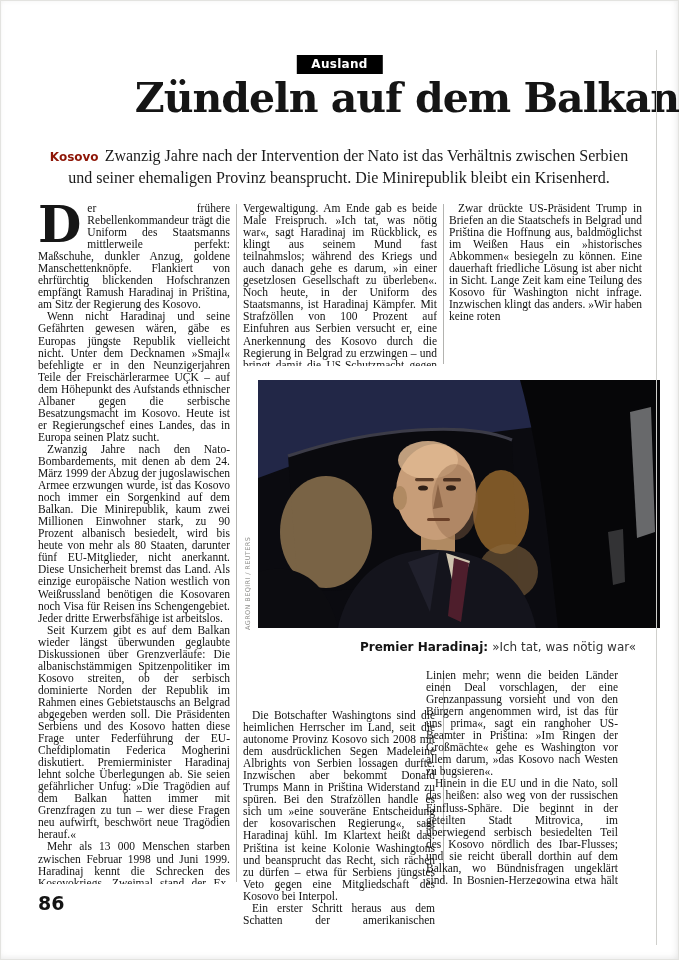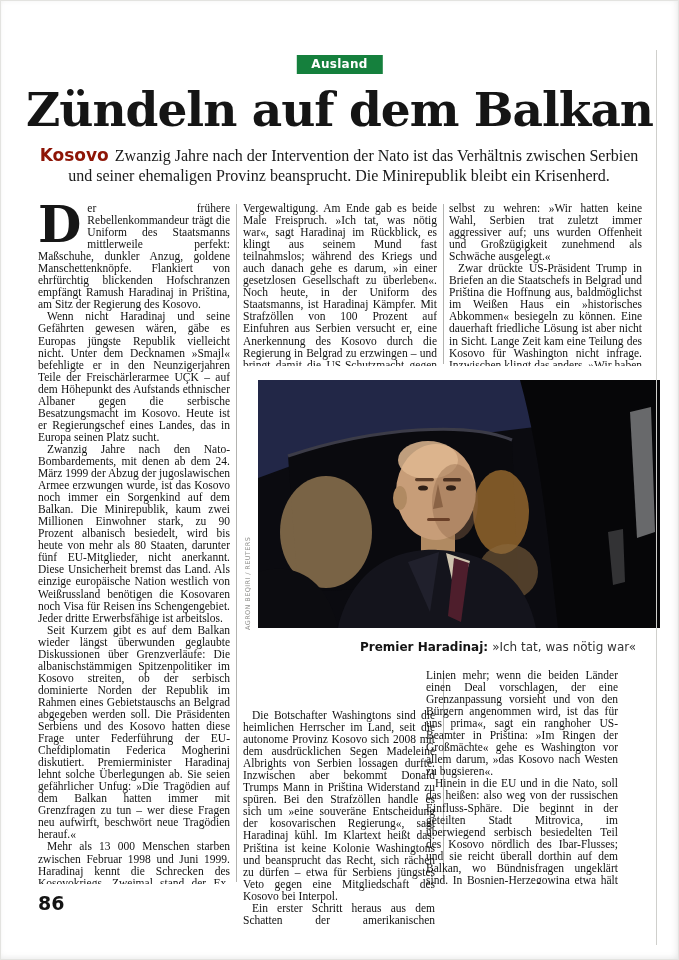--- a/index.html
+++ b/index.html
@@ -2,25 +2,25 @@
 <html lang="de"><head>
 <meta charset="utf-8">
 <style>
   html,body{margin:0;padding:0;background:#d8d8d5;}
   .page{position:relative;width:679px;height:960px;background:#ffffff;overflow:hidden;
         box-shadow:inset 0 0 0 1px #e3e3e0, inset -3px 0 6px rgba(0,0,0,.06), inset 0 -3px 6px rgba(0,0,0,.05);
         font-family:"Liberation Serif", serif;color:#111;}
   .badge{position:absolute;top:55px;left:50%;transform:translateX(-50%);
          font-family:"DejaVu Sans", sans-serif;font-weight:bold;font-size:12px;
          color:#fff;padding:2px 15px 3px;letter-spacing:.3px;}
-  .title{position:absolute;top:82px;left:0;width:100%;margin:0;text-align:center;
-         font-family:"DejaVu Serif", serif;font-weight:700;font-size:47px;letter-spacing:-1px;color:#151515;}
+  .title{position:absolute;top:74px;left:0;width:100%;margin:0;text-align:right;
+         font-family:"DejaVu Serif", serif;font-weight:700;font-size:41px;letter-spacing:-1px;color:#151515;}
   .deck{position:absolute;top:146px;left:39px;width:600px;text-align:center;
         font-size:16px;line-height:19.5px;color:#1a1a1a;}
-  .kicker{font-family:"DejaVu Sans", sans-serif;font-weight:bold;font-size:17px;margin-right:6px;}
+  .kicker{font-family:"DejaVu Sans", sans-serif;font-weight:bold;font-size:12px;margin-right:6px;}
   .col{position:absolute;overflow:hidden;text-align:justify;font-size:11.5px;line-height:12.05px;}
   .col p{margin:0;}
   .col p.ind{text-indent:9px;}
   .col1{left:38px;top:202px;width:192px;height:682px;}
   .col2top{left:243px;top:202px;width:194px;height:164px;}
   .col3top{left:449px;top:202px;width:193px;height:164px;}
   .col2bot{left:243px;top:669px;width:192px;height:215px;margin-top:40px;}
   .col3bot{left:426px;top:669px;width:192px;height:215px;}
   .dropcap{float:left;font-family:"DejaVu Serif", serif;font-weight:700;font-size:50px;line-height:42px;
            padding:2px 6px 0 0;color:#161616;}
@@ -38,42 +38,41 @@
   .cap-b{font-weight:bold;color:#141414;margin-right:4px;}
   .pageno{position:absolute;left:38px;top:892px;font-family:"DejaVu Sans", sans-serif;
           font-weight:bold;font-size:19px;color:#141414;}
   .page-edge{position:absolute;left:656px;top:50px;height:895px;width:1px;background:#cfcfcc;}
 </style>
 </head>
 <body>
 
 <div class="page">
 
-  <div class="badge" style="background: #15803d;">Ausland</div>
+  <div class="badge" style="background: #000000;">Ausland</div>
 
   <h1 class="title">Zündeln auf dem Balkan</h1>
 
   <div class="deck">
     <span class="kicker" style="color: rgb(142, 21, 6);">Kosovo</span><span>Zwanzig Jahre nach der Intervention der Nato ist das Verhältnis zwischen Serbien und seiner ehemaligen Provinz beansprucht. Die Minirepublik bleibt ein Krisenherd.</span>
   </div>
 
   <div class="col col1">
     <p><span class="dropcap">D</span><span>er frühere Rebellenkommandeur trägt die Uniform des Staatsmanns mittlerweile perfekt: Maßschuhe, dunkler Anzug, goldene Manschettenknöpfe. Flankiert von ehrfürchtig blickenden Hofschranzen empfängt Ramush Haradinaj in Priština, am Sitz der Regierung des Kosovo.</span></p>
     <p class="ind">Wenn nicht Haradinaj und seine Gefährten gewesen wären, gäbe es Europas jüngste Republik vielleicht nicht. Unter dem Decknamen »Smajl« befehligte er in den Neunzigerjahren Teile der Freischärlerarmee UÇK – auf dem Höhepunkt des Aufstands ethnischer Albaner gegen die serbische Besatzungsmacht im Kosovo. Heute ist er Regierungschef eines Landes, das in Europa seinen Platz sucht.</p>
     <p class="ind">Zwanzig Jahre nach den Nato-Bombardements, mit denen ab dem 24. März 1999 der Abzug der jugoslawischen Armee erzwungen wurde, ist das Kosovo noch immer ein Sorgenkind auf dem Balkan. Die Minirepublik, kaum zwei Millionen Einwohner stark, zu 90 Prozent albanisch besiedelt, wird bis heute von mehr als 80 Staaten, darunter fünf EU-Mitglieder, nicht anerkannt. Diese Unsicherheit bremst das Land. Als einzige europäische Nation westlich von Weißrussland benötigen die Kosovaren noch Visa für Reisen ins Schengengebiet. Jeder dritte Erwerbsfähige ist arbeitslos.</p>
     <p class="ind">Seit Kurzem gibt es auf dem Balkan wieder längst überwunden geglaubte Diskussionen über Grenzverläufe: Die albanischstämmigen Spitzenpolitiker im Kosovo streiten, ob der serbisch dominierte Norden der Republik im Rahmen eines Gebietstauschs an Belgrad abgegeben werden soll. Die Präsidenten Serbiens und des Kosovo hatten diese Frage unter Federführung der EU-Chefdiplomatin Federica Mogherini diskutiert. Premierminister Haradinaj lehnt solche Überlegungen ab. Sie seien gefährlicher Unfug: »Die Tragödien auf dem Balkan hatten immer mit Grenzfragen zu tun – wer diese Fragen neu aufwirft, beschwört neue Tragödien herauf.«</p>
     <p class="ind">Mehr als 13 000 Menschen starben zwischen Februar 1998 und Juni 1999. Haradinaj kennt die Schrecken des Kosovokriegs. Zweimal stand der Ex-Kommandeur selbst vor dem Kriegsverbrechertribunal in Den Haag. Es ging um Verbrechen gegen die Menschlichkeit, darunter auch Mord und</p>
   </div>
 
   <div class="col col2top">
     <p>Vergewaltigung. Am Ende gab es beide Male Freispruch. »Ich tat, was nötig war«, sagt Haradinaj im Rückblick, es klingt aus seinem Mund fast teilnahmslos; während des Kriegs und auch danach gehe es darum, »in einer gesetzlosen Gesellschaft zu überleben«. Noch heute, in der Uniform des Staatsmanns, ist Haradinaj Kämpfer. Mit Strafzöllen von 100 Prozent auf Einfuhren aus Serbien versucht er, eine Anerkennung des Kosovo durch die Regierung in Belgrad zu erzwingen – und bringt damit die US-Schutzmacht gegen sich auf.</p>
   </div>
 
   <div class="col col3top">
-    <p>selbst zu wehren: »Wir hatten keine Wahl, Serbien trat zuletzt immer aggressiver auf; uns wurden Offenheit und Großzügigkeit zunehmend als Schwäche ausgelegt.«</p>
     <p class="ind">Zwar drückte US-Präsident Trump in Briefen an die Staatschefs in Belgrad und Priština die Hoffnung aus, baldmöglichst im Weißen Haus ein »historisches Abkommen« besiegeln zu können. Eine dauerhaft friedliche Lösung ist aber nicht in Sicht. Lange Zeit kam eine Teilung des Kosovo für Washington nicht infrage. Inzwischen klingt das anders. »Wir haben keine roten</p>
   </div>
 
   <div class="vrule rule1"></div>
   <div class="vrule rule2a"></div>
   <div class="vrule rule2b"></div>
 
   <div class="photo">
     <svg viewBox="0 0 402 248" preserveAspectRatio="none" xmlns="http://www.w3.org/2000/svg">
       <rect width="402" height="248" fill="#0b0b10"></rect>

